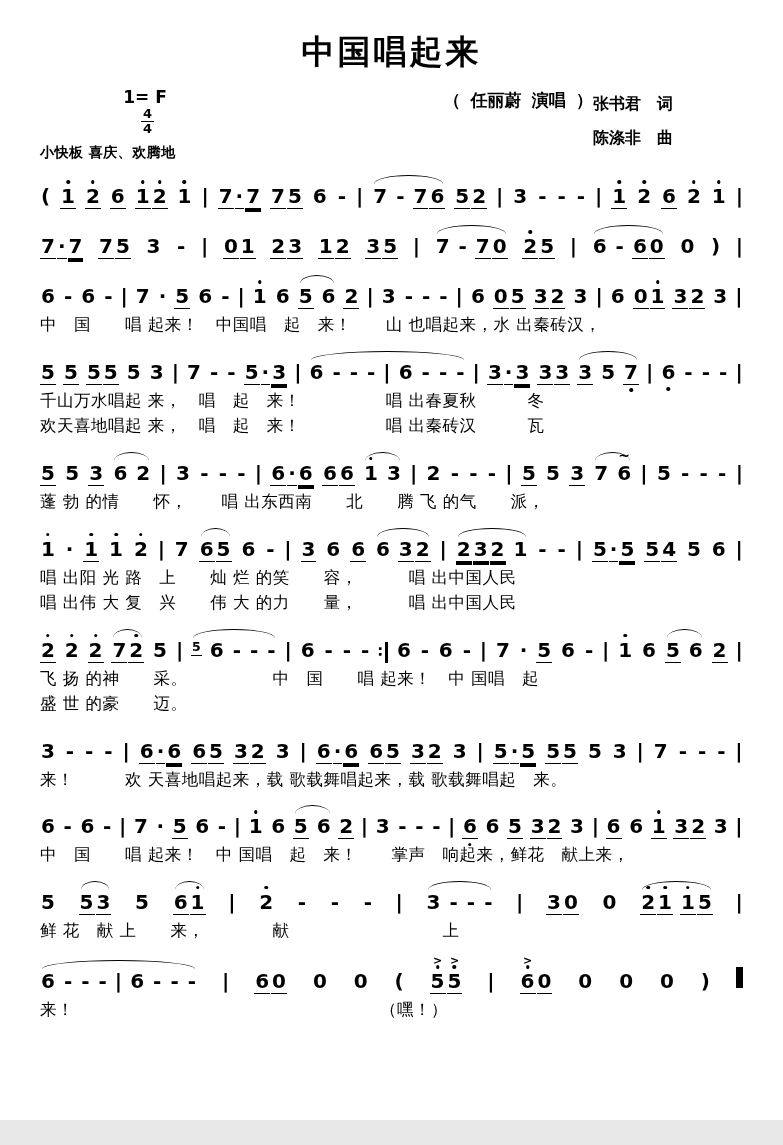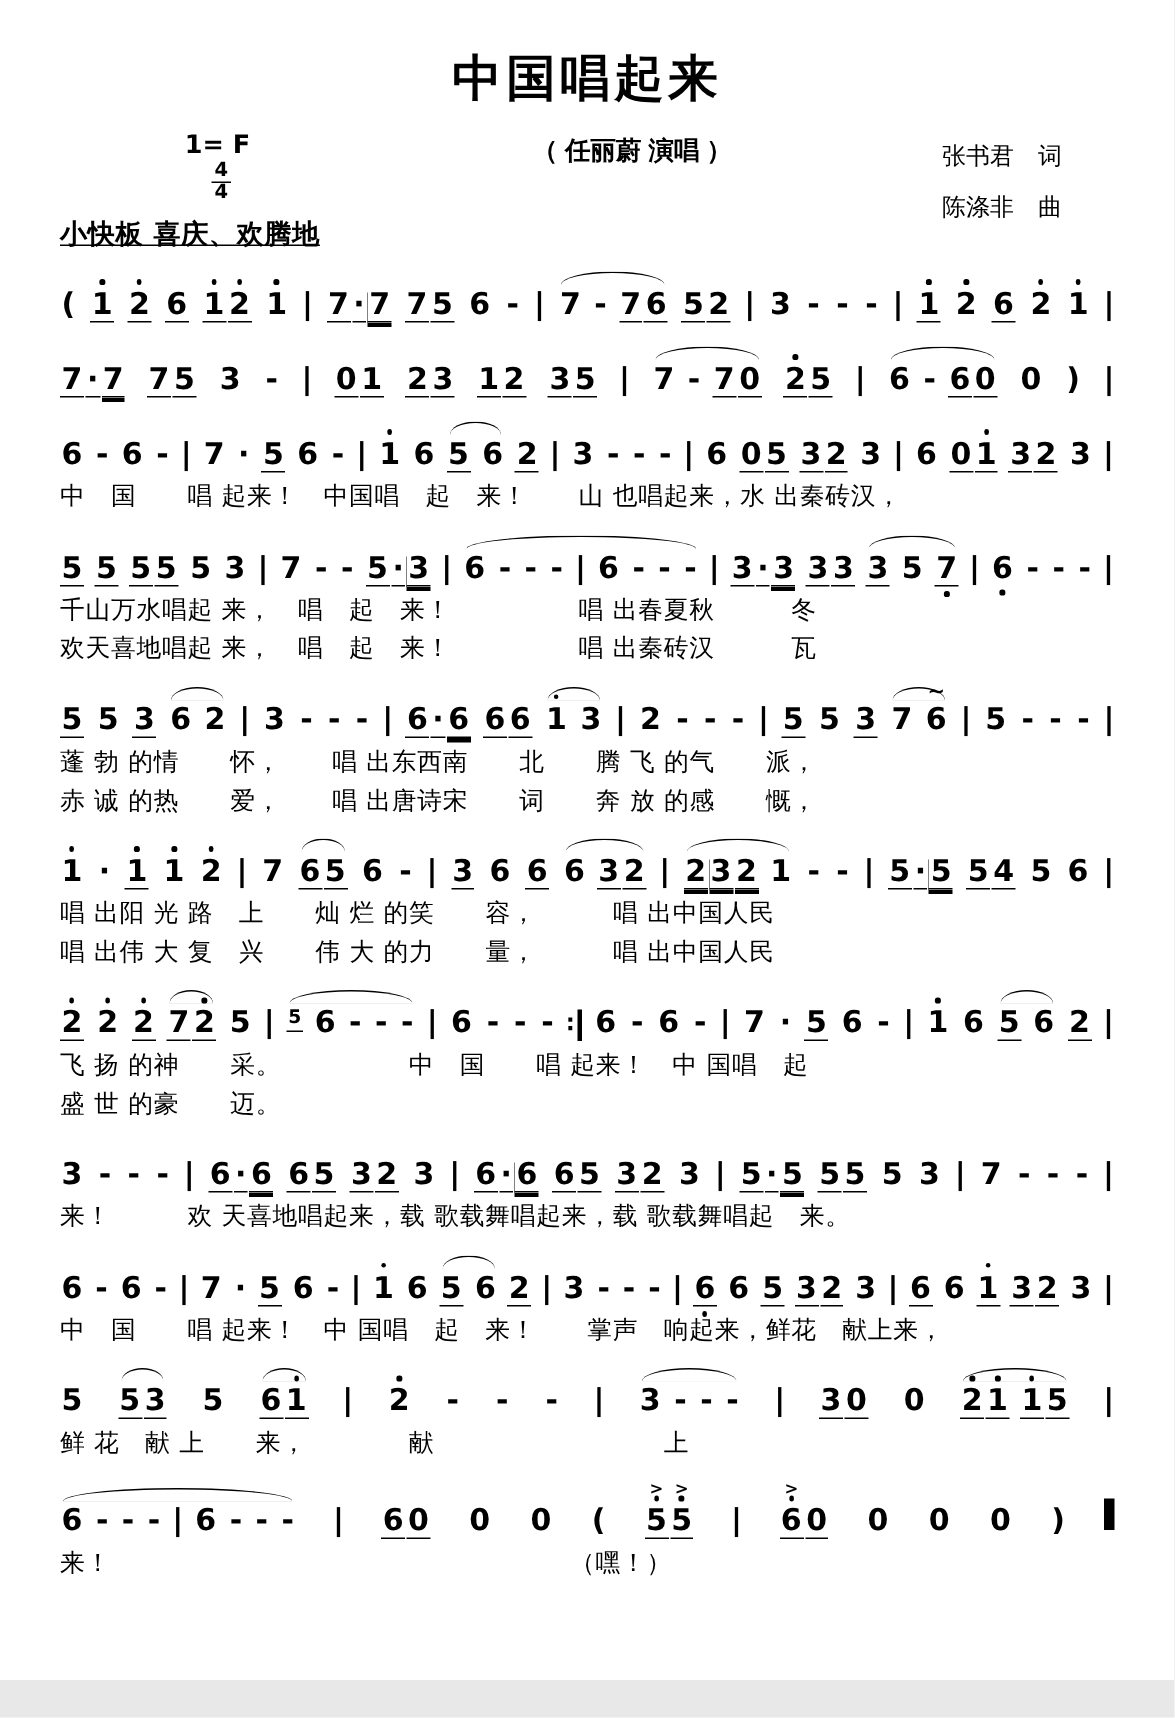--- a/index.html
+++ b/index.html
@@ -7,24 +7,24 @@
         padding:0 40px;overflow:hidden;color:#000;}
   .title{text-align:center;font-family:"DejaVu Sans",sans-serif;font-weight:bold;
          font-size:33px;letter-spacing:3px;padding-top:30px;}
   .meta{display:flex;justify-content:space-between;align-items:flex-start;margin-top:12px;}
   .meta-left{width:210px;font-family:"DejaVu Sans",sans-serif;font-weight:bold;}
   .keyline{font-size:17px;display:flex;align-items:center;flex-direction:column;}
   .ts{display:inline-flex;flex-direction:column;text-align:center;font-size:13px;
       line-height:1.05;margin-left:5px;}
   .ts .bot{border-top:1.5px solid #000;padding:0 2px;}
   .ts .top{padding:0 2px;}
-  .tempo{font-size:18px;margin-top:9px;letter-spacing:0.5px;text-decoration:underline;}
-  .meta-center{flex:1;text-align:center;font-size:17px;font-weight:bold;
-               font-family:Liberation Sans, sans-serif;padding-top:2px;}
-  .meta-right{width:150px;text-align:center;font-size:16px;font-weight:normal;
+  .tempo{font-size:14px;margin-top:9px;letter-spacing:0.5px;}
+  .meta-center{flex:1;text-align:right;font-size:17px;font-weight:bold;
+               font-family:Liberation Mono, monospace;padding-top:2px;}
+  .meta-right{width:150px;text-align:left;font-size:16px;font-weight:bold;
               font-family:"DejaVu Serif",serif;line-height:2.1;}
   .systems{margin-top:4px;}
   .system{margin-top:9px;}
   .notes{display:flex;justify-content:space-between;align-items:baseline;
          font-family:"DejaVu Sans",sans-serif;font-weight:bold;font-size:20px;
          padding:15px 0 3px;line-height:1;}
   .note{position:relative;display:inline-block;}
   .t{display:inline-block;padding:0 1px 2px;}
   .u1{border-bottom:1.8px solid #000;}
   .u2{border-bottom:1.8px solid #000;box-shadow:0 3px 0 #000;}
@@ -330,21 +330,20 @@
             <span class="note digit"><span class="t">6</span><span class="mk tr">~</span></span>
           </span>
           <span class="note bar"><span class="t">|</span></span>
           <span class="note digit"><span class="t">5</span></span>
           <span class="note dash"><span class="t">-</span></span>
           <span class="note dash"><span class="t">-</span></span>
           <span class="note dash"><span class="t">-</span></span>
           <span class="note bar"><span class="t">|</span></span>
         </div>
         <div class="lyrics">蓬 勃 的情　　怀，　　唱 出东西南　　北　　腾 飞 的气　　派，</div>
-        <div class="lyrics">赤 诚 的热　　爱，　　唱 出唐诗宋　　词　　奔 放 的感　　慨，</div>
       </div>
       <div class="system">
         <div class="notes">
           <span class="note digit"><span class="t">1</span><span class="dot-hi"></span></span>
           <span class="note augdot"><span class="t">·</span></span>
           <span class="note digit"><span class="t u1">1</span><span class="dot-hi"></span></span>
           <span class="note digit"><span class="t">1</span><span class="dot-hi"></span></span>
           <span class="note digit"><span class="t">2</span><span class="dot-hi"></span></span>
           <span class="note bar"><span class="t">|</span></span>
           <span class="note digit"><span class="t">7</span></span>

